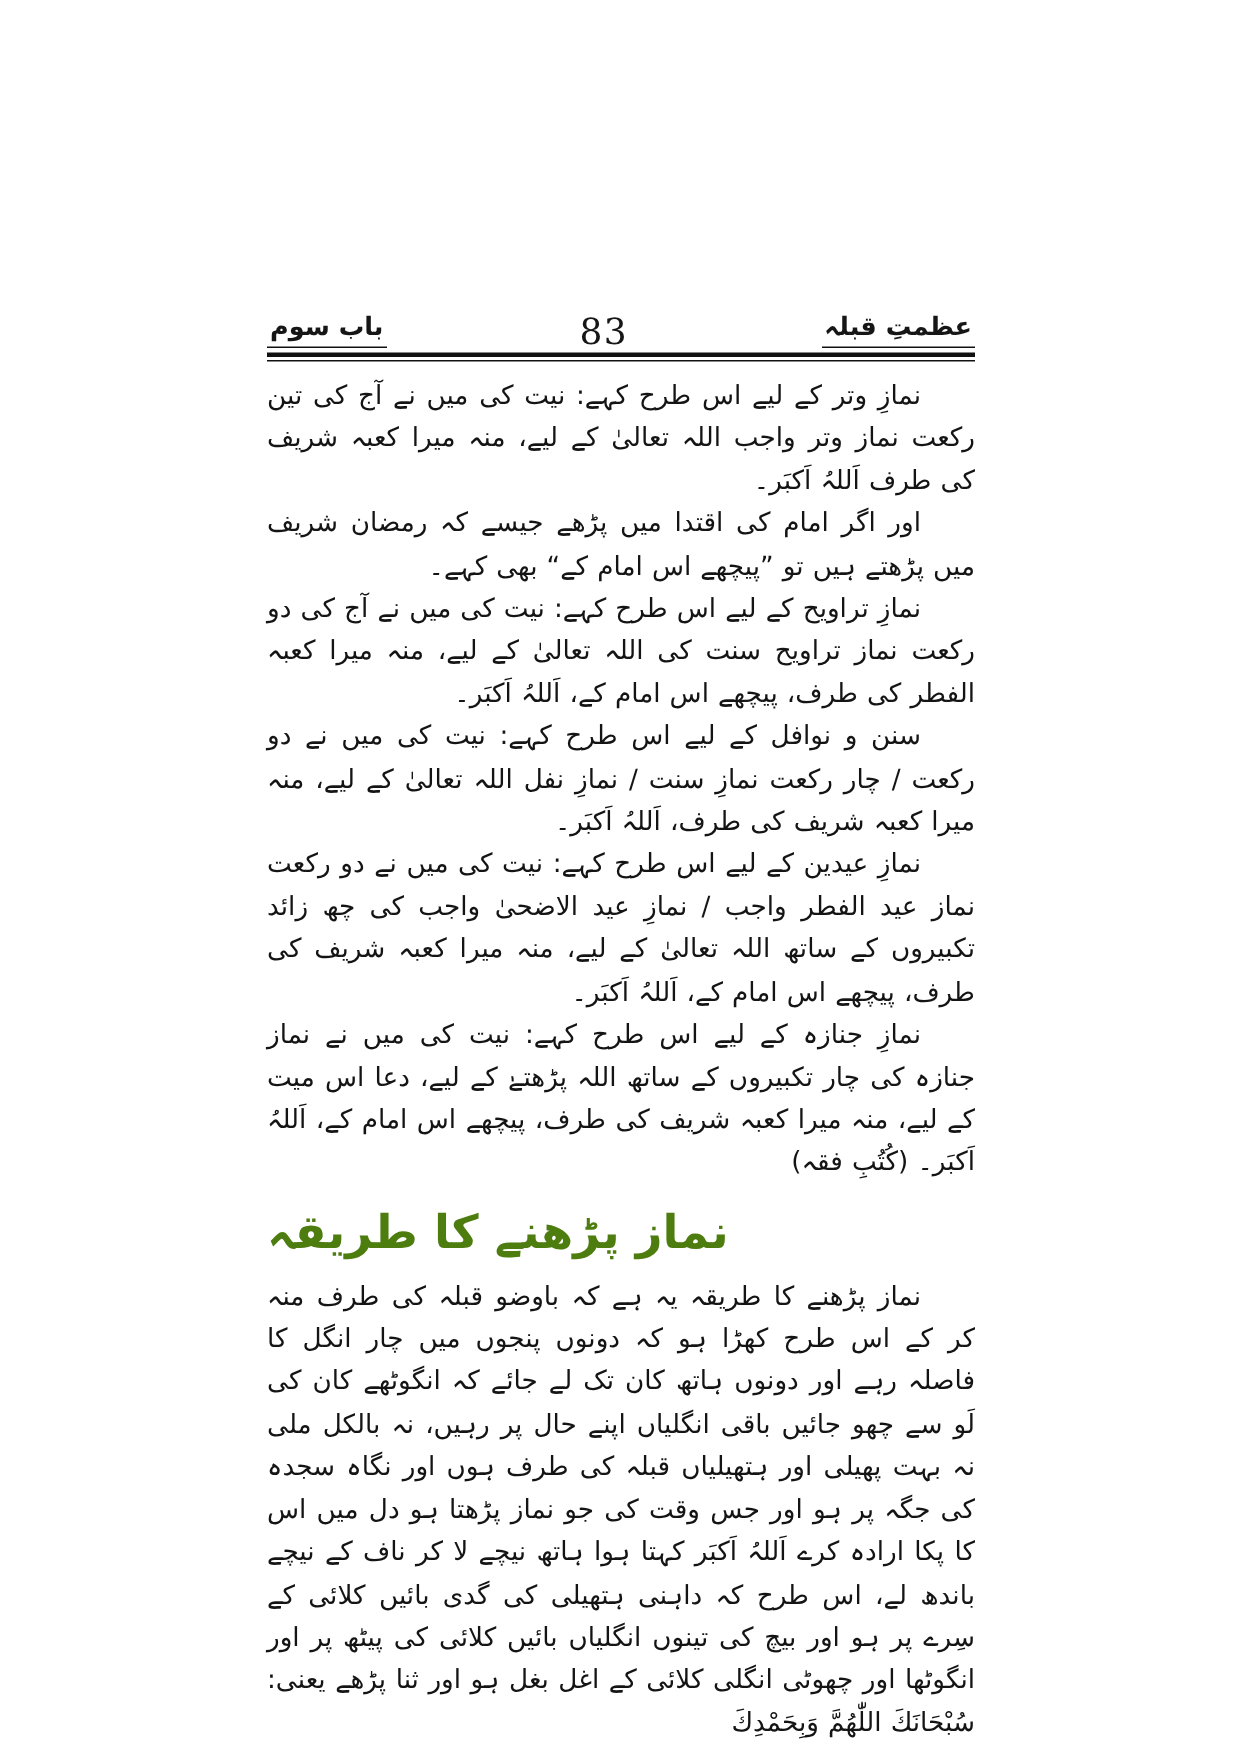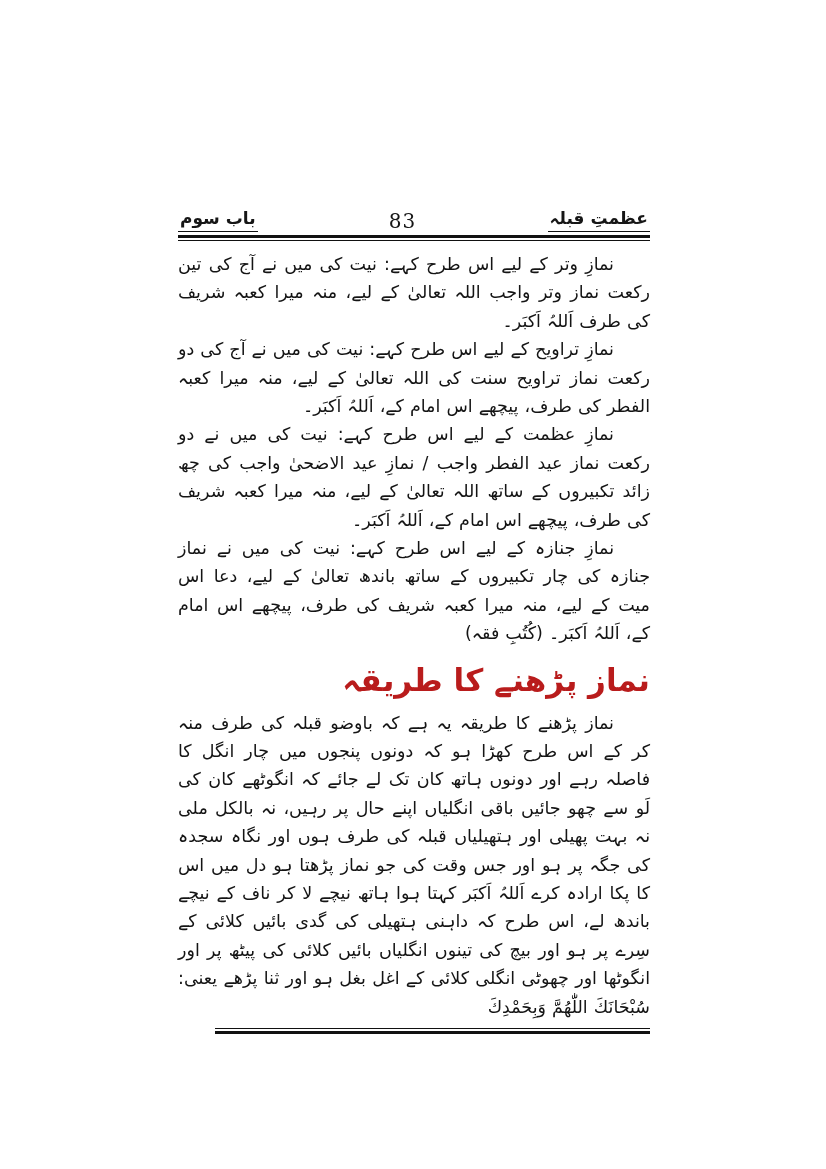--- a/index.html
+++ b/index.html
@@ -32,21 +32,21 @@
   }
   .header-title {
     border-bottom:1.5px solid #111;
     padding:0 2px 2px 2px;
     font-weight:bold;
   }
   .header-pagenum {
     font-family:"DejaVu Serif","Liberation Serif",serif;
     font-style:normal;
     font-weight:normal;
-    font-size:20px;
+    font-size:24px;
     border-bottom:none;
     letter-spacing:1px;
     margin-top:24px;
   }
   .double-rule {
     margin-top:3px;
     height:6px;
     border-top:3px solid #111;
     border-bottom:1.5px solid #111;
   }
@@ -57,26 +57,26 @@
     text-align:justify;
     text-indent:36px;
     font-size:17.5px;
     line-height:28.4px;
     color:#141414;
     word-spacing:0.5px;
   }
   
   .section-heading {
     direction:rtl;
-    text-align:right;
+    text-align:left;
     font-weight:bold;
     font-size:31px;
     line-height:1.45;
     margin:10px 0 6px 0;
-    color:#b91c1c;
+    color:#4d7c0f;
     letter-spacing:0.5px;
   }
   
   .footer-rule {
     margin-top:7px;
     margin-right:auto;   
     margin-left:37px;
     height:6px;
     border-top:1.5px solid #111;
     border-bottom:3px solid #111;
@@ -90,23 +90,25 @@
 
     <div class="header-row">
       <span class="header-title">عظمتِ قبلہ</span>
       <span class="header-pagenum">83</span>
       <span class="header-title">باب سوم</span>
     </div>
     <div class="double-rule"></div>
 
     <div class="body-text">
       <p class="para">نمازِ وتر کے لیے اس طرح کہے: نیت کی میں نے آج کی تین رکعت نماز وتر واجب اللہ تعالیٰ کے لیے، منہ میرا کعبہ شریف کی طرف اَللہُ اَکبَر۔</p>
+      <p class="para">اور اگر امام کی اقتدا میں پڑھے جیسے کہ رمضان شریف میں پڑھتے ہیں تو ”پیچھے اس امام کے“ بھی کہے۔</p>
       <p class="para">نمازِ تراویح کے لیے اس طرح کہے: نیت کی میں نے آج کی دو رکعت نماز تراویح سنت کی اللہ تعالیٰ کے لیے، منہ میرا کعبہ الفطر کی طرف، پیچھے اس امام کے، اَللہُ اَکبَر۔</p>
-      <p class="para">نمازِ عظمت کے لیے اس طرح کہے: نیت کی میں نے دو رکعت نماز عید الفطر واجب / نمازِ عید الاضحیٰ واجب کی چھ زائد تکبیروں کے ساتھ اللہ تعالیٰ کے لیے، منہ میرا کعبہ شریف کی طرف، پیچھے اس امام کے، اَللہُ اَکبَر۔</p>
-      <p class="para">نمازِ جنازہ کے لیے اس طرح کہے: نیت کی میں نے نماز جنازہ کی چار تکبیروں کے ساتھ باندھ تعالیٰ کے لیے، دعا اس میت کے لیے، منہ میرا کعبہ شریف کی طرف، پیچھے اس امام کے، اَللہُ اَکبَر۔ (کُتُبِ فقہ)</p>
+      <p class="para">سنن و نوافل کے لیے اس طرح کہے: نیت کی میں نے دو رکعت / چار رکعت نمازِ سنت / نمازِ نفل اللہ تعالیٰ کے لیے، منہ میرا کعبہ شریف کی طرف، اَللہُ اَکبَر۔</p>
+      <p class="para">نمازِ عیدین کے لیے اس طرح کہے: نیت کی میں نے دو رکعت نماز عید الفطر واجب / نمازِ عید الاضحیٰ واجب کی چھ زائد تکبیروں کے ساتھ اللہ تعالیٰ کے لیے، منہ میرا کعبہ شریف کی طرف، پیچھے اس امام کے، اَللہُ اَکبَر۔</p>
+      <p class="para">نمازِ جنازہ کے لیے اس طرح کہے: نیت کی میں نے نماز جنازہ کی چار تکبیروں کے ساتھ اللہ پڑھتےٰ کے لیے، دعا اس میت کے لیے، منہ میرا کعبہ شریف کی طرف، پیچھے اس امام کے، اَللہُ اَکبَر۔ (کُتُبِ فقہ)</p>
 
       <h1 class="section-heading">نماز پڑھنے کا طریقہ</h1>
 
       <p class="para">نماز پڑھنے کا طریقہ یہ ہے کہ باوضو قبلہ کی طرف منہ کر کے اس طرح کھڑا ہو کہ دونوں پنجوں میں چار انگل کا فاصلہ رہے اور دونوں ہاتھ کان تک لے جائے کہ انگوٹھے کان کی لَو سے چھو جائیں باقی انگلیاں اپنے حال پر رہیں، نہ بالکل ملی نہ بہت پھیلی اور ہتھیلیاں قبلہ کی طرف ہوں اور نگاہ سجدہ کی جگہ پر ہو اور جس وقت کی جو نماز پڑھتا ہو دل میں اس کا پکا ارادہ کرے اَللہُ اَکبَر کہتا ہوا ہاتھ نیچے لا کر ناف کے نیچے باندھ لے، اس طرح کہ داہنی ہتھیلی کی گدی بائیں کلائی کے سِرے پر ہو اور بیچ کی تینوں انگلیاں بائیں کلائی کی پیٹھ پر اور انگوٹھا اور چھوٹی انگلی کلائی کے اغل بغل ہو اور ثنا پڑھے یعنی: سُبْحَانَكَ اللّٰهُمَّ وَبِحَمْدِكَ</p>
     </div>
 
     <div class="footer-rule"></div>
 
   </div>
 </div>

